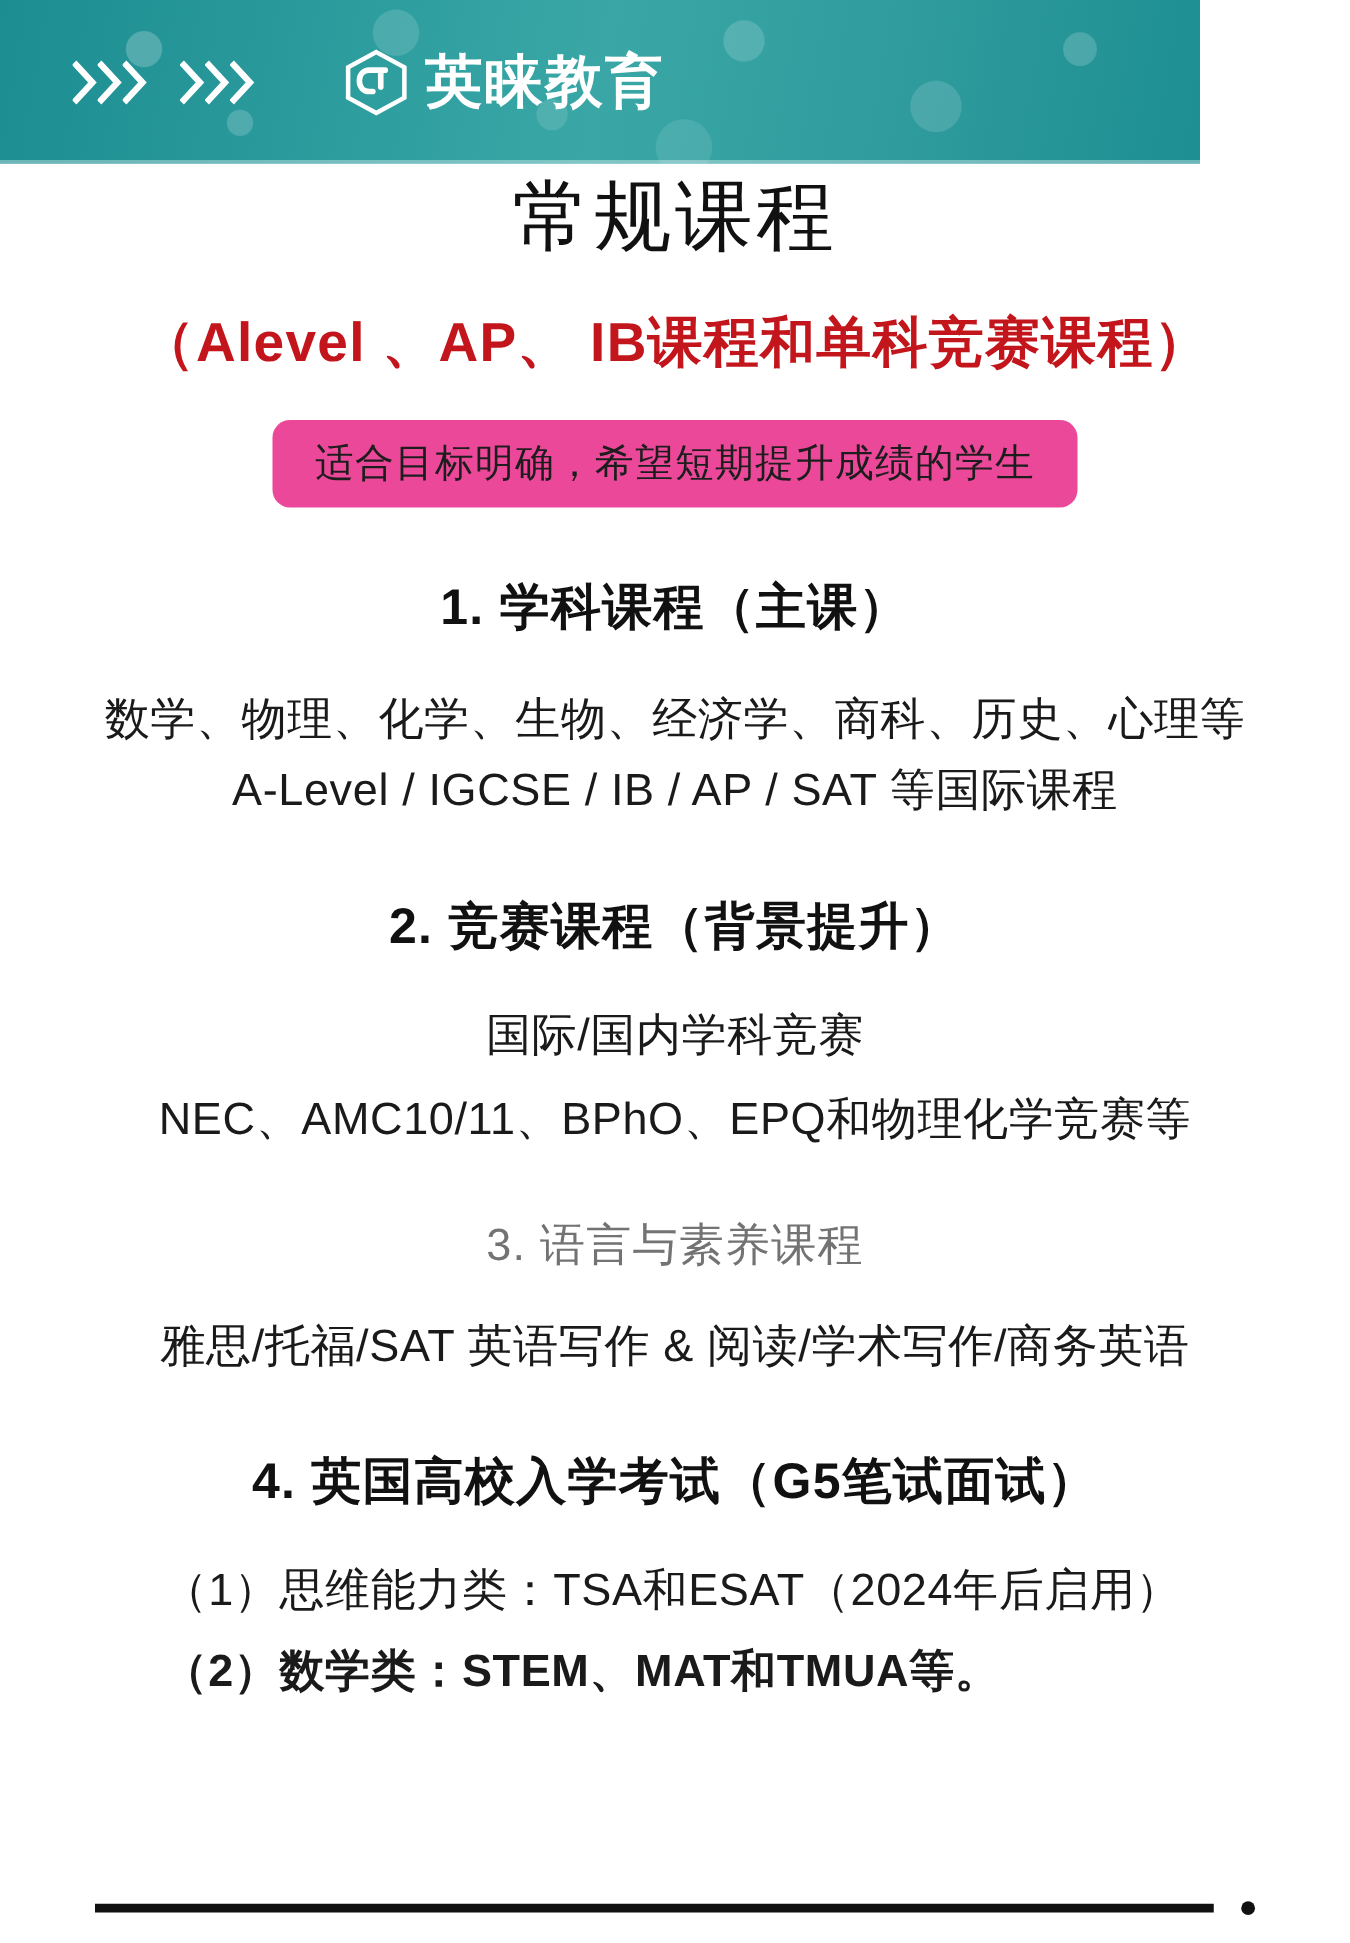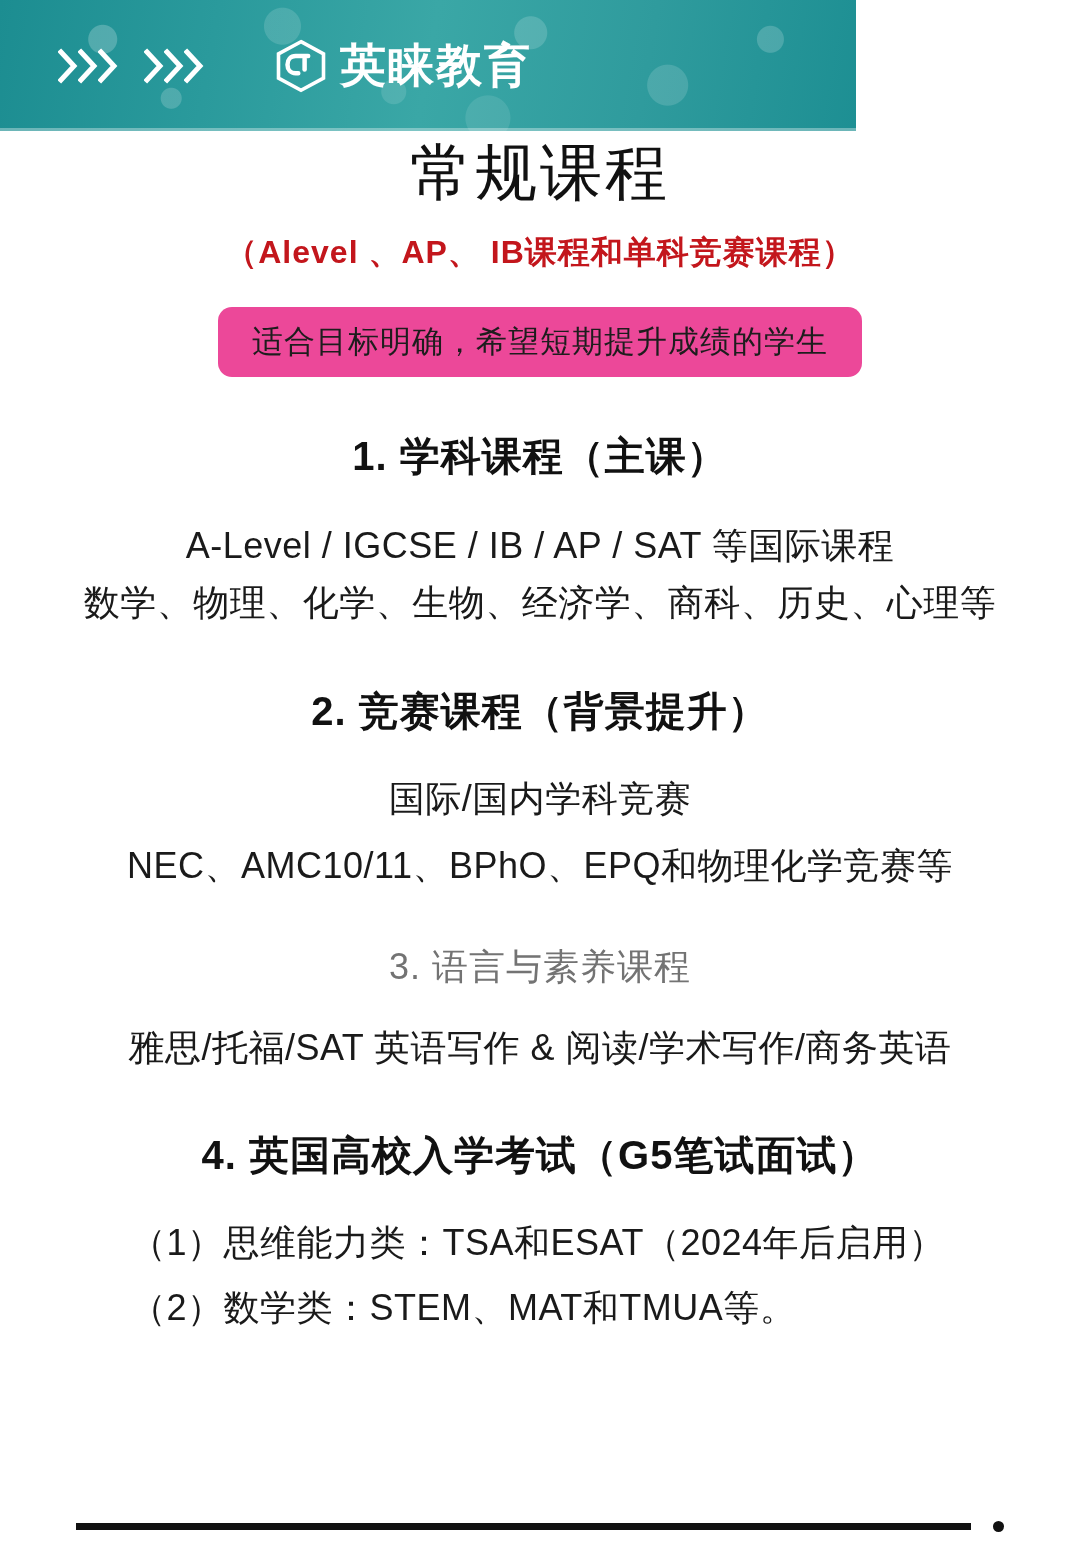--- a/index.html
+++ b/index.html
@@ -11,21 +11,21 @@
     height: 1554px;
     background: #ffffff;
     font-family: "Liberation Sans", "DejaVu Sans", sans-serif;
     overflow: hidden;
     position: relative;
   }
 
   
   .header {
     position: relative;
-    width: 856px;
+    width: 960px;
     height: 131px;
     background:
       radial-gradient(circle at 12% 30%, rgba(255,255,255,0.22) 0 14px, rgba(255,255,255,0) 15px),
       radial-gradient(circle at 20% 75%, rgba(255,255,255,0.18) 0 10px, rgba(255,255,255,0) 11px),
       radial-gradient(circle at 33% 20%, rgba(255,255,255,0.14) 0 18px, rgba(255,255,255,0) 19px),
       radial-gradient(circle at 46% 70%, rgba(255,255,255,0.12) 0 12px, rgba(255,255,255,0) 13px),
       radial-gradient(circle at 62% 25%, rgba(255,255,255,0.16) 0 16px, rgba(255,255,255,0) 17px),
       radial-gradient(circle at 78% 65%, rgba(255,255,255,0.14) 0 20px, rgba(255,255,255,0) 21px),
       radial-gradient(circle at 90% 30%, rgba(255,255,255,0.18) 0 13px, rgba(255,255,255,0) 14px),
       radial-gradient(circle at 57% 90%, rgba(255,255,255,0.10) 0 22px, rgba(255,255,255,0) 23px),
@@ -99,22 +99,22 @@
     text-align: center;
     color: #151515;
   }
   .main-title {
     font-size: 62px;
     font-weight: normal;
     letter-spacing: 3px;
     color: #111111;
   }
   .sub-title {
-    margin-top: 16px;
-    font-size: 32px;
+    margin-top: 30px;
+    font-size: 44px;
     font-weight: bold;
     color: #c3161c;
     letter-spacing: 1px;
   }
   .pill {
     display: inline-block;
     margin-top: 32px;
     background: #ec4899;
     border-radius: 14px;
     padding: 14px 34px;
@@ -146,21 +146,21 @@
   .g1 { margin-top: 36px; }
   .g1 .line + .line { margin-top: 6px; }
   .g2 { margin-top: 34px; }
   .g2 .line + .line { margin-top: 16px; }
   .g3 { margin-top: 30px; }
   .g4 { margin-top: 34px; }
   .g4 .line {
     text-align: left;
     padding-left: 90px;
   }
-  .g4 .line + .line { margin-top: 14px; }
+  .g4 .line + .line { margin-top: 14px; font-weight: bold; }
   .mono-ish { font-family: "Liberation Sans", sans-serif; }
 
   
   .footer {
     position: absolute;
     left: 0;
     bottom: 22px;
     width: 1080px;
     display: flex;
     align-items: center;
@@ -225,22 +225,22 @@
 
   <div class="main-title">常规课程</div>
 
   <div class="sub-title">（Alevel 、AP、 IB课程和单科竞赛课程）</div>
 
   <div class="pill">适合目标明确，希望短期提升成绩的学生</div>
 
   
   <div class="section-h s1">1. 学科课程（主课）</div>
   <div class="g1">
+    <div class="line">数学、物理、化学、生物、经济学、商科、历史、心理等</div>
     <div class="line mono-ish">A-Level / IGCSE / IB / AP / SAT 等国际课程</div>
-    <div class="line">数学、物理、化学、生物、经济学、商科、历史、心理等</div>
   </div>
 
   
   <div class="section-h s2">2. 竞赛课程（背景提升）</div>
   <div class="g2">
     <div class="line">国际/国内学科竞赛</div>
     <div class="line">NEC、AMC10/11、BPhO、EPQ和物理化学竞赛等</div>
   </div>
 
   

